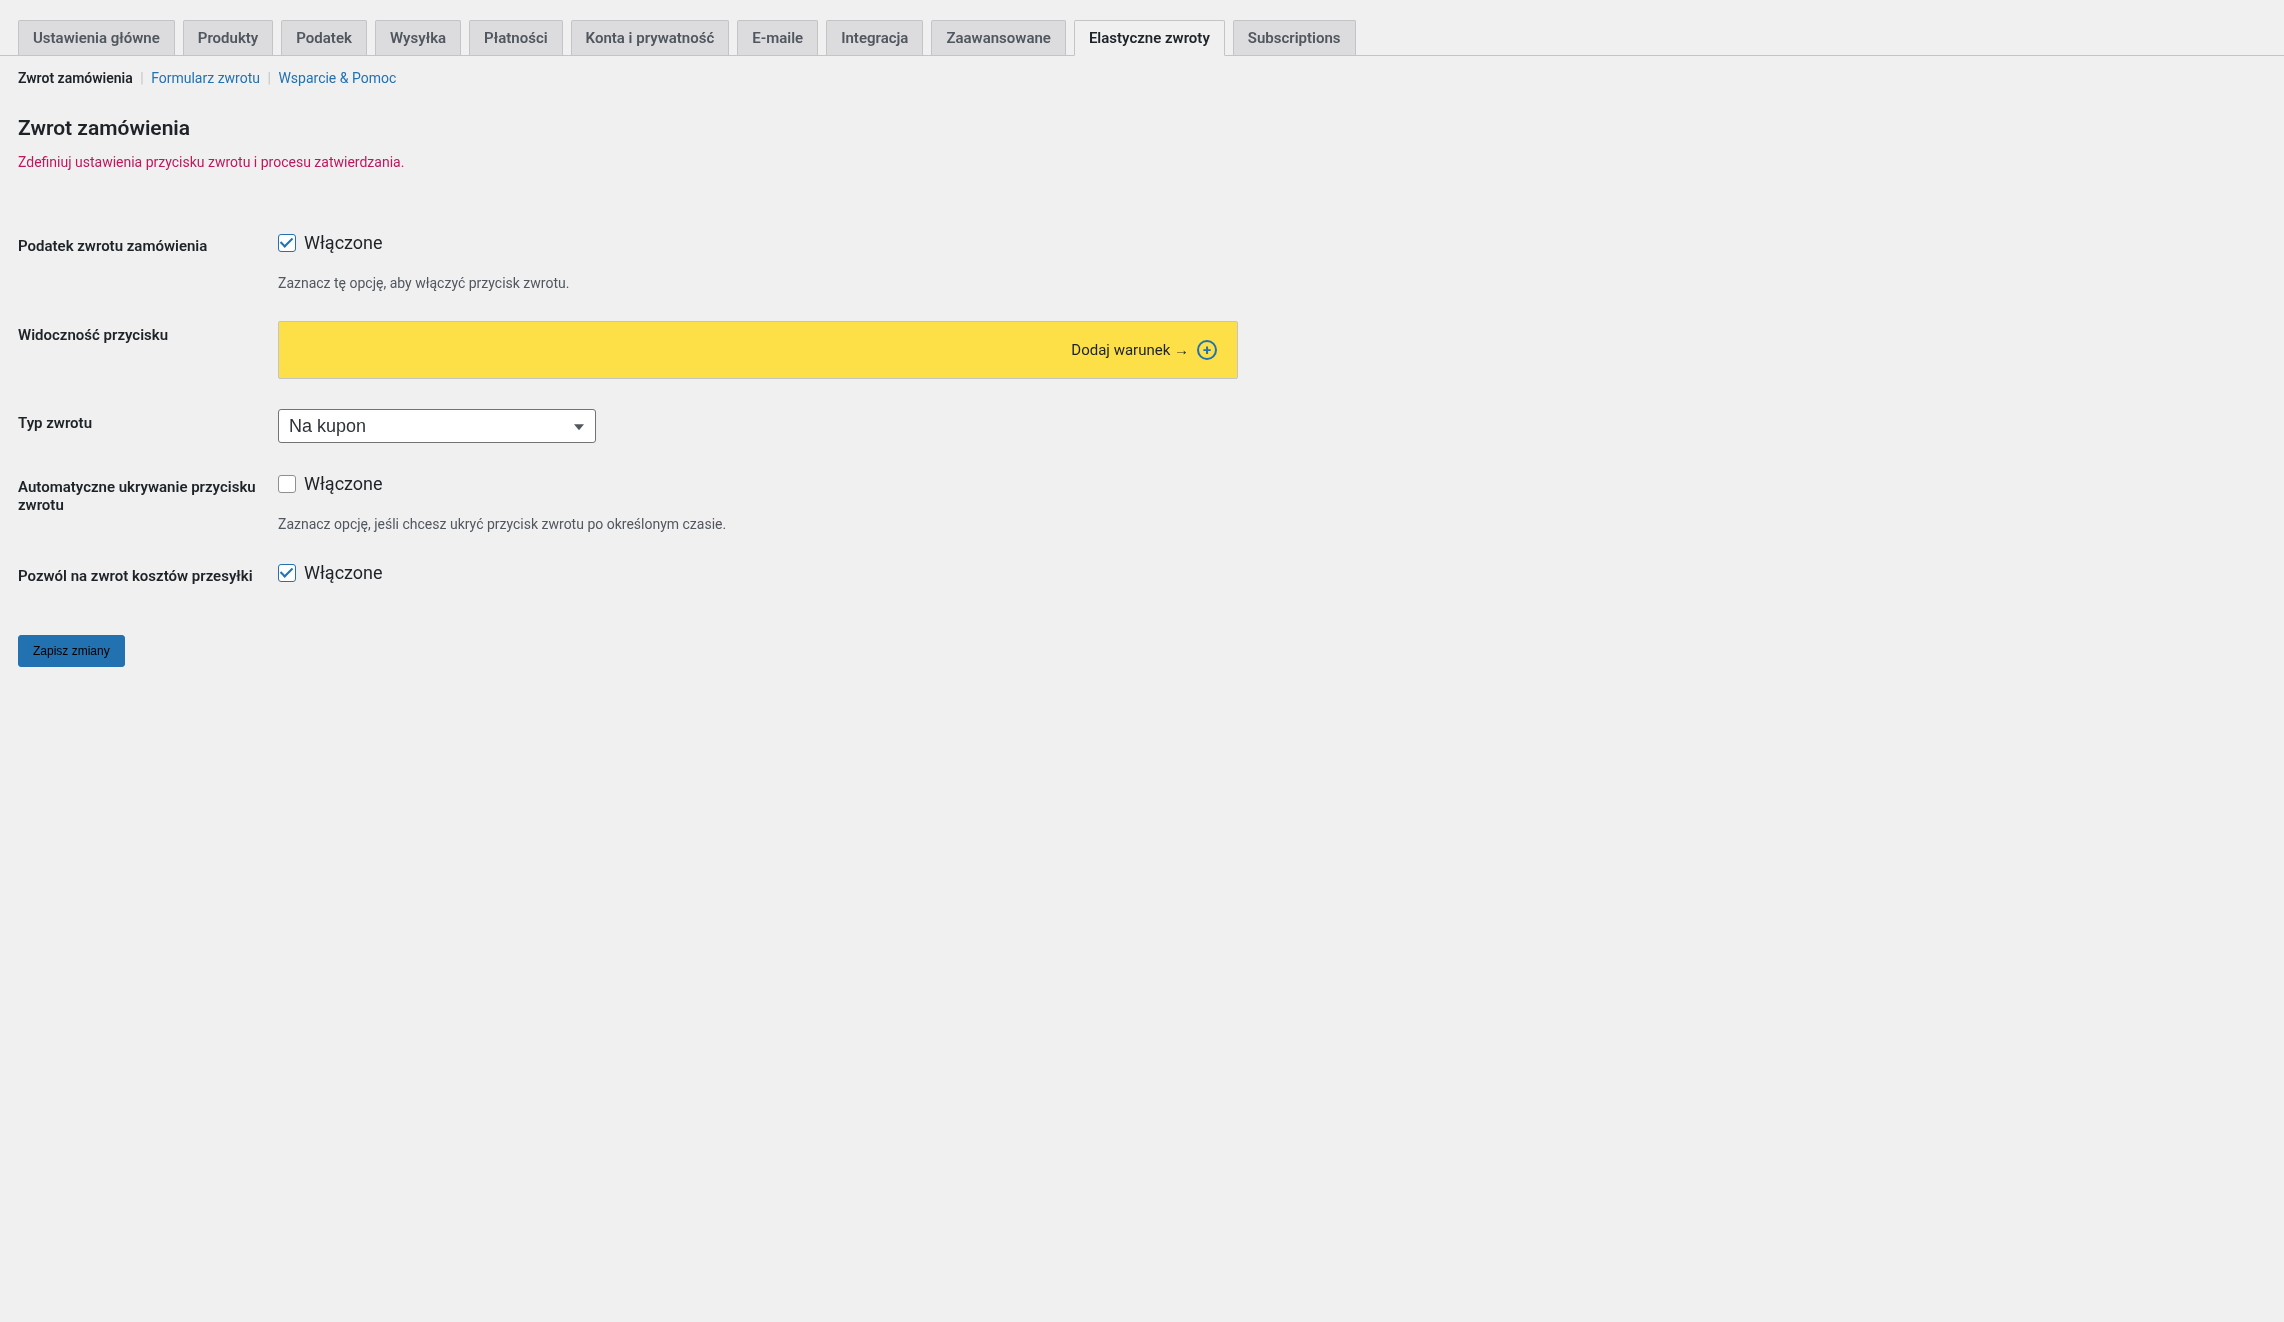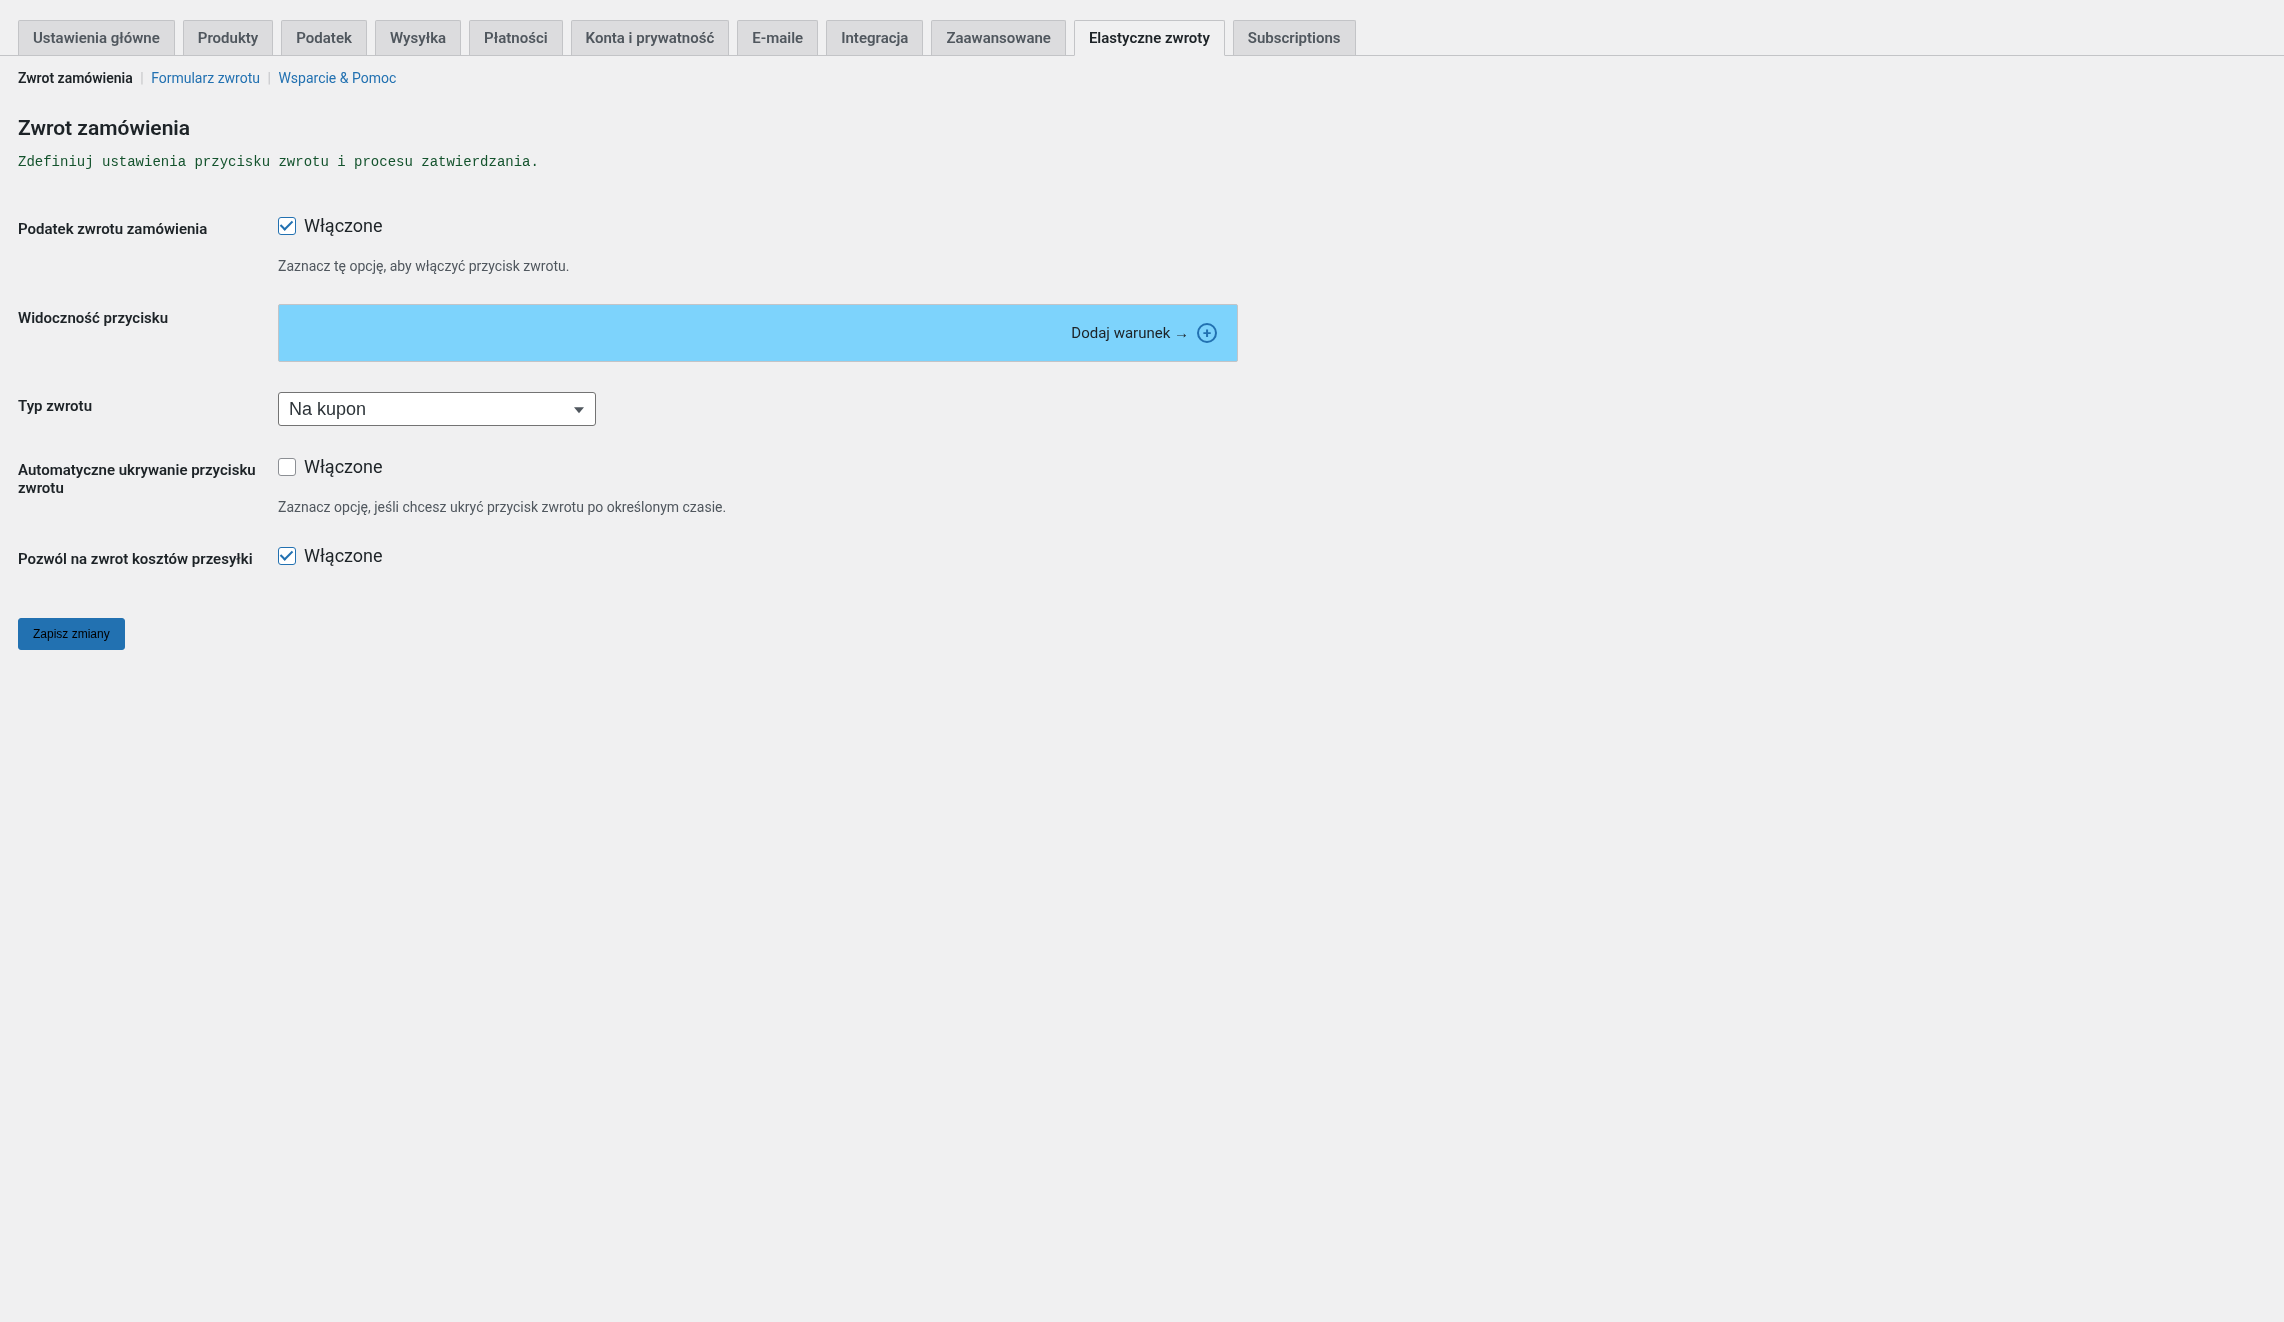--- a/index.html
+++ b/index.html
@@ -60,23 +60,22 @@
     }
     h2.section-title {
       font-size: 21px;
       font-weight: 600;
       color: #1d2327;
       margin-top: 20px;
       margin-bottom: 14px;
     }
     p.section-desc {
       font-size: 14px;
-      color: #14532d;
-      margin-bottom: 30px;
-      font-family: Liberation Mono, monospace;
+      color: #be185d;
+      margin-bottom: 47px;
     }
     table.form-table {
       width: 100%;
       border-collapse: collapse;
     }
     table.form-table th {
       text-align: left;
       vertical-align: top;
       width: 260px;
       padding: 20px 10px 20px 0;
@@ -123,21 +122,21 @@
     .checkbox-label {
       font-size: 18px;
       color: #1d2327;
     }
     .field-desc {
       font-size: 14px;
       color: #50575e;
       margin-top: 22px;
     }
     .condition-box {
-      background: #7dd3fc;
+      background: #fde047;
       border: 1px solid #c3c4c7;
       border-radius: 2px;
       padding: 18px 20px;
       width: 960px;
       max-width: 100%;
       display: flex;
       justify-content: flex-end;
       align-items: center;
     }
     .add-condition {

